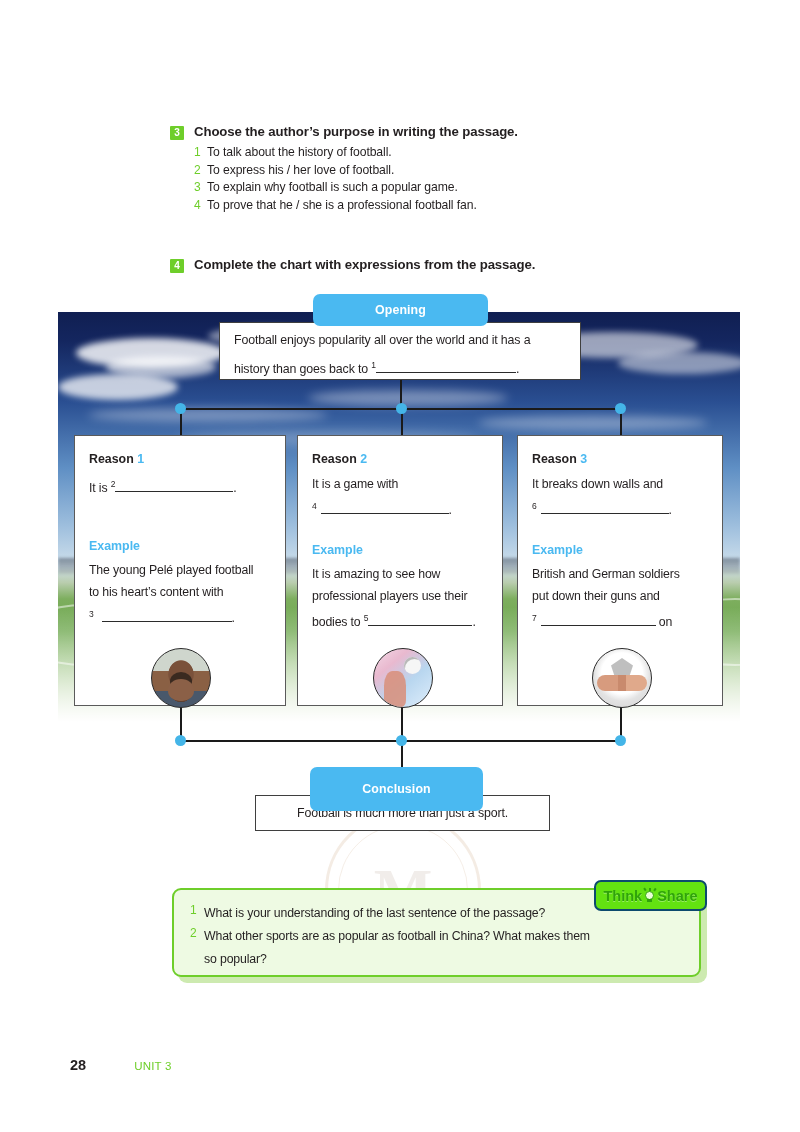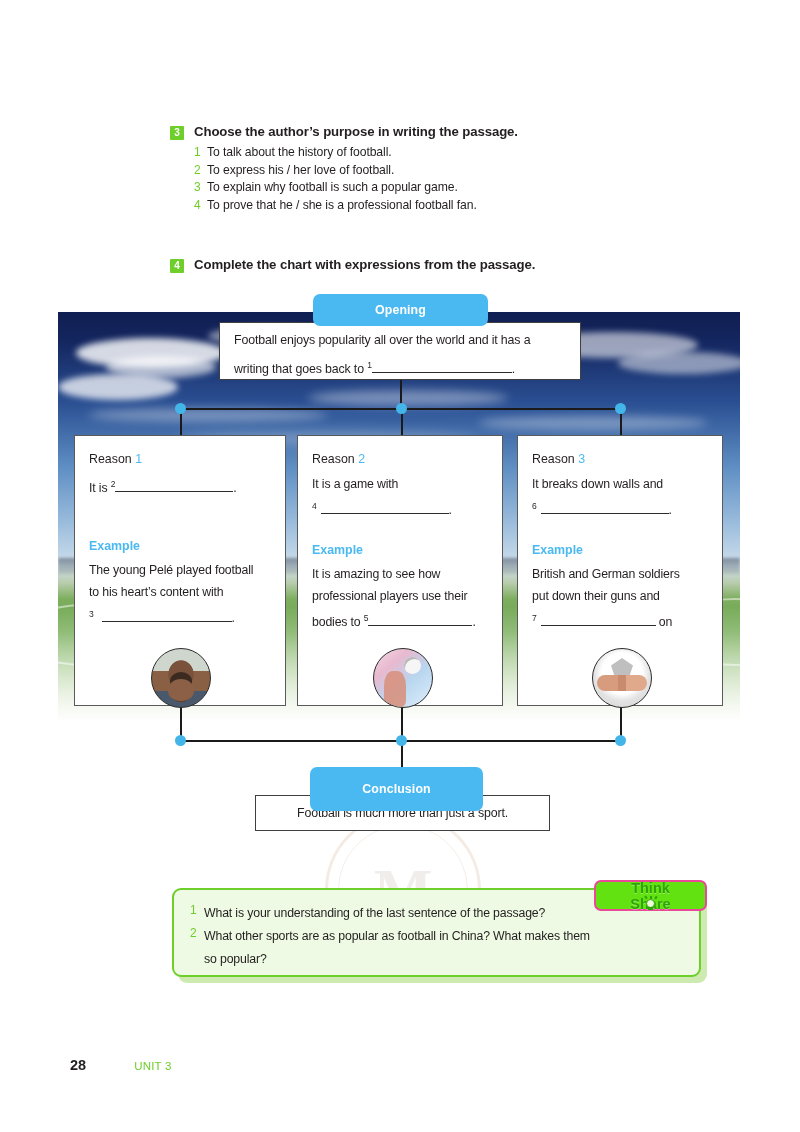--- a/index.html
+++ b/index.html
@@ -92,21 +92,21 @@
   .whitebox{
     position:absolute;background:#ffffff;border:1px solid #3f3f3f;
     box-sizing:border-box;z-index:5;
   }
   .boxtext{font-size:12.4px;line-height:25px;letter-spacing:-.15px;}
 
   .card{
     position:absolute;background:#ffffff;border:1px solid #5a5a5a;
     box-sizing:border-box;z-index:5;padding:16px 14px 0 14px;
   }
-  .card .rlabel{font-size:12.4px;font-weight:normal;margin-bottom:7px;}
+  .card .rlabel{font-size:12.4px;font-weight:bold;margin-bottom:7px;}
   .card .rlabel i{color:#4ab9f1;font-style:normal;}
   .card .rbody{font-size:12.3px;line-height:22px;letter-spacing:-.15px;}
   .card .exlabel{
     color:#4ab9f1;font-size:12.4px;font-weight:bold;margin:0 0 6px 0;
   }
   sup.bn{font-size:8.5px;vertical-align:super;}
   .blank{
     display:inline-block;border-bottom:1px solid #2b2b2b;vertical-align:baseline;
   }
 
@@ -156,25 +156,24 @@
   .ts-box{
     position:absolute;left:0;top:0;width:529px;height:89px;
     background:#eefae3;border:2px solid #6ece2a;border-radius:9px;
     box-sizing:border-box;padding:13px 16px 0 16px;
   }
   .ts-item{display:flex;align-items:flex-start;margin-bottom:2px;}
   .ts-num{color:#6ece2a;font-size:12px;width:14px;flex:none;}
   .ts-txt{font-size:12.3px;line-height:21px;letter-spacing:-.15px;}
   .ts-badge{
     position:absolute;left:422px;top:-8px;width:113px;height:31px;
-    background:#63e211;border:2px solid #ec4899;border-radius:7px;
+    background:#63e211;border:2px solid #0c4a6e;border-radius:7px;
     box-sizing:border-box;display:flex;align-items:center;justify-content:center;
     color:#2fa30a;font-size:14.5px;font-weight:bold;z-index:4;
     text-shadow:0 1px 0 rgba(255,255,255,.35);
-    flex-direction:column;
   }
   .bulb{
     width:13px;height:15px;margin:0 1px;position:relative;display:inline-block;
   }
   .bulb .glass{
     position:absolute;left:2px;top:3px;width:9px;height:9px;border-radius:50%;
     background:#eaffd6;border:1.5px solid #2fa30a;box-sizing:border-box;
   }
   .bulb .base{
     position:absolute;left:4px;top:11px;width:5px;height:3px;background:#2fa30a;
@@ -265,21 +264,21 @@
   <div class="dot" style="left:175px;top:735px;"></div>
   <div class="dot" style="left:396px;top:735px;"></div>
   <div class="dot" style="left:615px;top:735px;"></div>
 
   <div class="tab" style="left:313px;top:294px;width:175px;height:32px;">
     <span>Opening</span>
   </div>
   <div class="whitebox" style="left:219px;top:322px;width:362px;height:58px;padding:5px 14px;">
     <div class="boxtext">Football enjoys popularity all over the world and it has a</div>
     <div class="boxtext">
-      <span>writing that goes back to</span>
+      <span>history than goes back to</span>
       <sup class="bn">1</sup><span class="blank" style="width:140px;"></span><span>.</span>
     </div>
   </div>
 
   <div class="card" style="left:74px;top:435px;width:212px;height:271px;">
     <div class="rlabel">
       <span>Reason</span>
       <i>1</i>
     </div>
     <div class="rbody">

